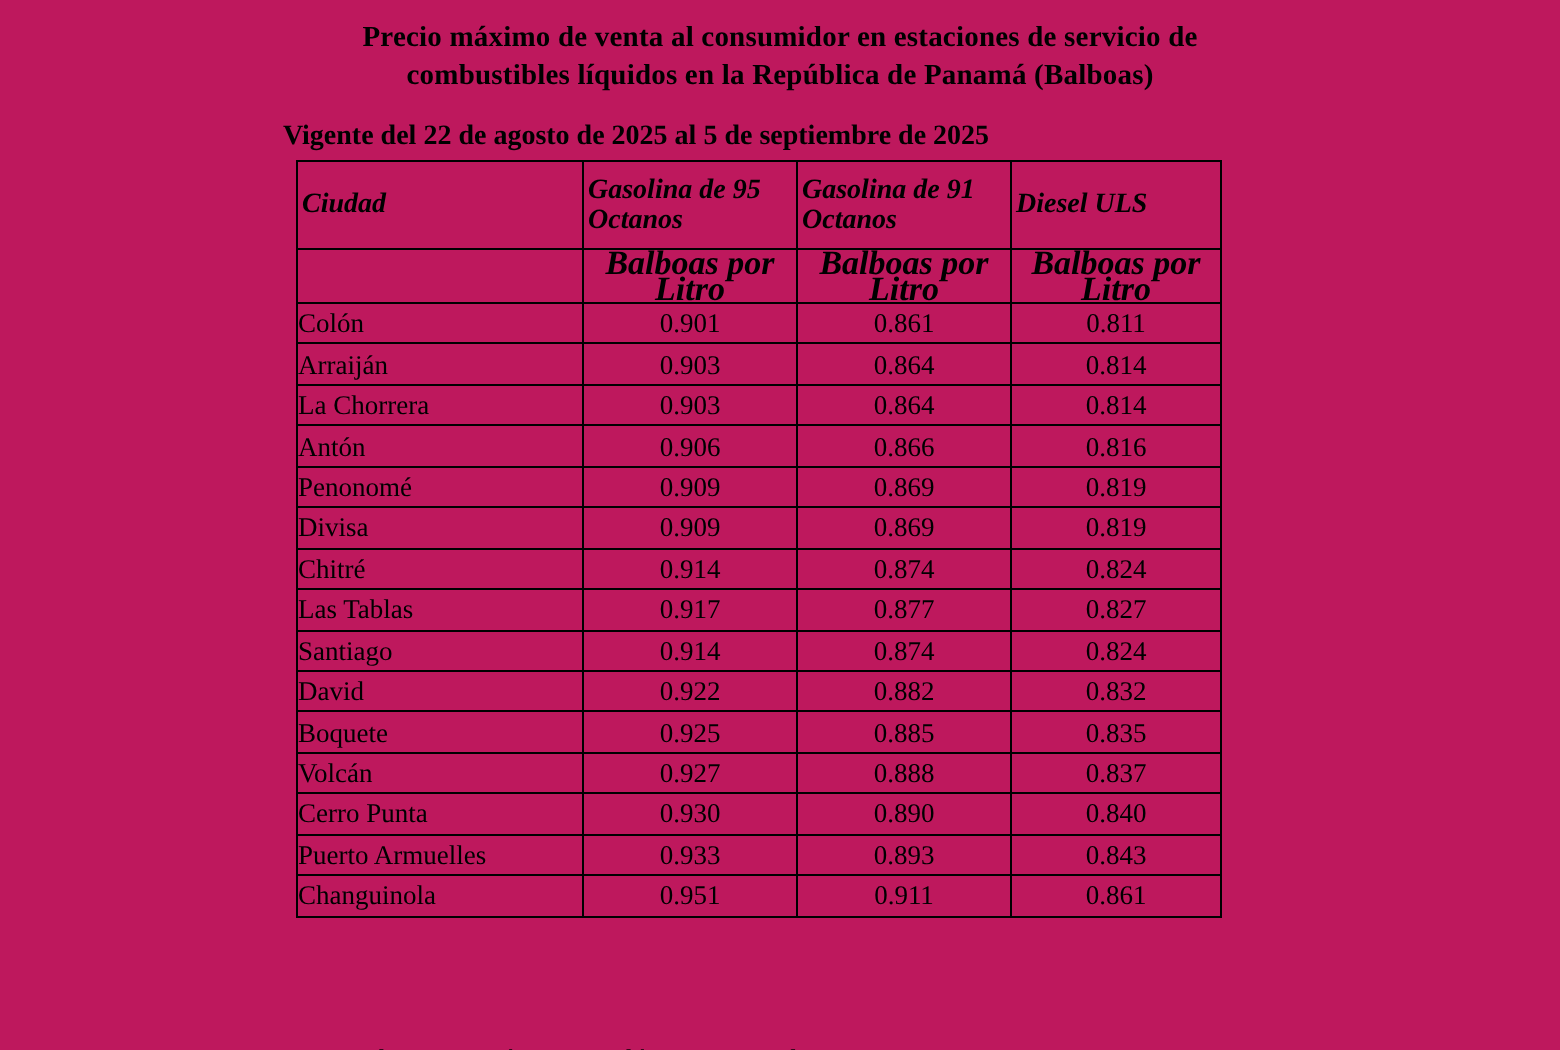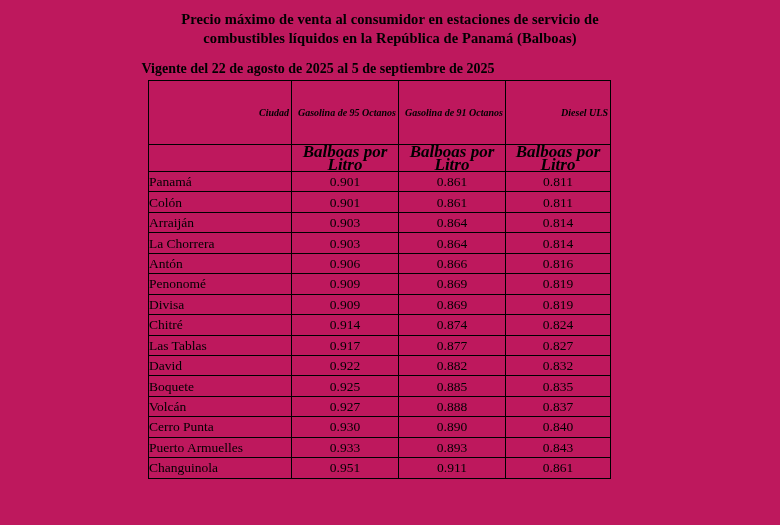--- a/index.html
+++ b/index.html
@@ -69,26 +69,26 @@
   }
 
   col.c-city   { width: 143px; }
   col.c-g95    { width: 107px; }
   col.c-g91    { width: 107px; }
   col.c-diesel { width: 105px; }
 
   
   tr.head-row th {
     height: 39px;
-    text-align: right;
+    text-align: left;
     font-style: italic;
     font-weight: bold;
-    font-size: 10px;
+    font-size: 14px;
     line-height: 15px;
-    padding: 12px 2px;
+    padding: 2px 2px;
   }
   
   tr.units-row td {
     height: 20px;
     text-align: center;
     font-style: italic;
     font-weight: bold;
     font-size: 17px;
     line-height: 13px;
     padding: 0 2px;
@@ -160,26 +160,20 @@
         </tr>
         <tr class="units-row">
           <td class="empty-unit"></td>
           <td>Balboas por Litro</td>
           <td>Balboas por Litro</td>
           <td>Balboas por Litro</td>
         </tr>
       </thead>
       <tbody id="table-body">
           <tr class="data-row">
-            <td class="city-cell">Panamá</td>
-            <td class="num-cell">0.901</td>
-            <td class="num-cell">0.861</td>
-            <td class="num-cell">0.811</td>
-          </tr>
-          <tr class="data-row">
             <td class="city-cell">Colón</td>
             <td class="num-cell">0.901</td>
             <td class="num-cell">0.861</td>
             <td class="num-cell">0.811</td>
           </tr>
           <tr class="data-row">
             <td class="city-cell">Arraiján</td>
             <td class="num-cell">0.903</td>
             <td class="num-cell">0.864</td>
             <td class="num-cell">0.814</td>
@@ -214,20 +208,26 @@
             <td class="num-cell">0.874</td>
             <td class="num-cell">0.824</td>
           </tr>
           <tr class="data-row">
             <td class="city-cell">Las Tablas</td>
             <td class="num-cell">0.917</td>
             <td class="num-cell">0.877</td>
             <td class="num-cell">0.827</td>
           </tr>
           <tr class="data-row">
+            <td class="city-cell">Santiago</td>
+            <td class="num-cell">0.914</td>
+            <td class="num-cell">0.874</td>
+            <td class="num-cell">0.824</td>
+          </tr>
+          <tr class="data-row">
             <td class="city-cell">David</td>
             <td class="num-cell">0.922</td>
             <td class="num-cell">0.882</td>
             <td class="num-cell">0.832</td>
           </tr>
           <tr class="data-row">
             <td class="city-cell">Boquete</td>
             <td class="num-cell">0.925</td>
             <td class="num-cell">0.885</td>
             <td class="num-cell">0.835</td>

